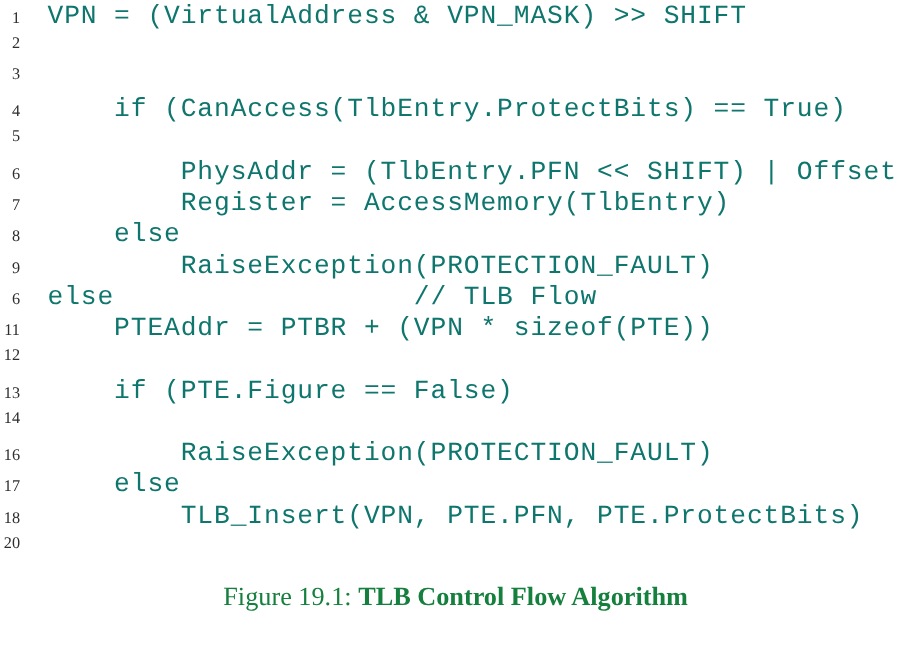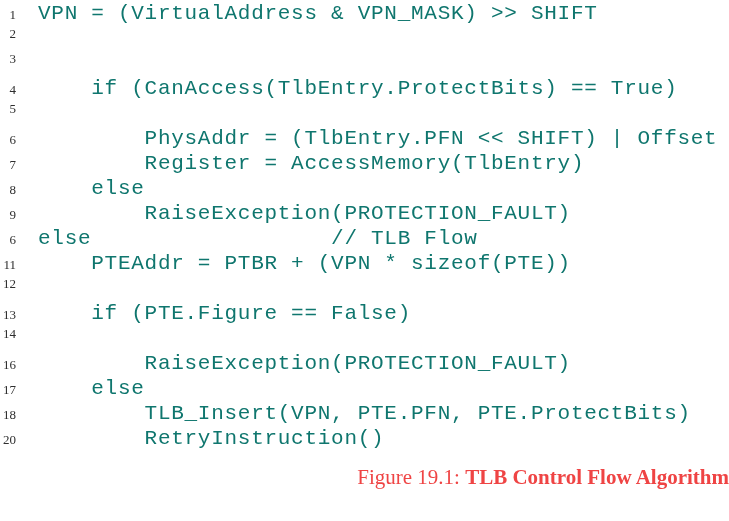--- a/index.html
+++ b/index.html
@@ -33,24 +33,24 @@
     padding-left: 22px;
     font-family: "Liberation Mono", "DejaVu Sans Mono", monospace;
     font-size: 21px;
     letter-spacing: 0.72px;
     line-height: 25px;
     color: #0f766e;
     white-space: pre;
   }
   .caption {
     margin-top: 14px;
-    text-align: right;
+    text-align: center;
     font-family: "Liberation Serif", serif;
     font-size: 21px;
-    color: #ef4444;
+    color: #15803d;
     white-space: pre;
   }
   .caption .caption-title {
     font-weight: bold;
   }
 </style>
 </head>
 <body>
 
 <div class="code-listing">
@@ -112,17 +112,16 @@
   <div class="code-row">
     <span class="line-num">17</span>
       <span class="code-text">    else</span>
   </div>
   <div class="code-row">
     <span class="line-num">18</span>
       <span class="code-text">        TLB_Insert(VPN, PTE.PFN, PTE.ProtectBits)</span>
   </div>
   <div class="code-row">
     <span class="line-num">20</span>
-      <span class="code-text">        RetryInstruction()</span>
   </div>
 </div>
 
 <div class="caption"><span>Figure 19.1: </span><span class="caption-title">TLB Control Flow Algorithm</span></div>
 
 </body></html>

